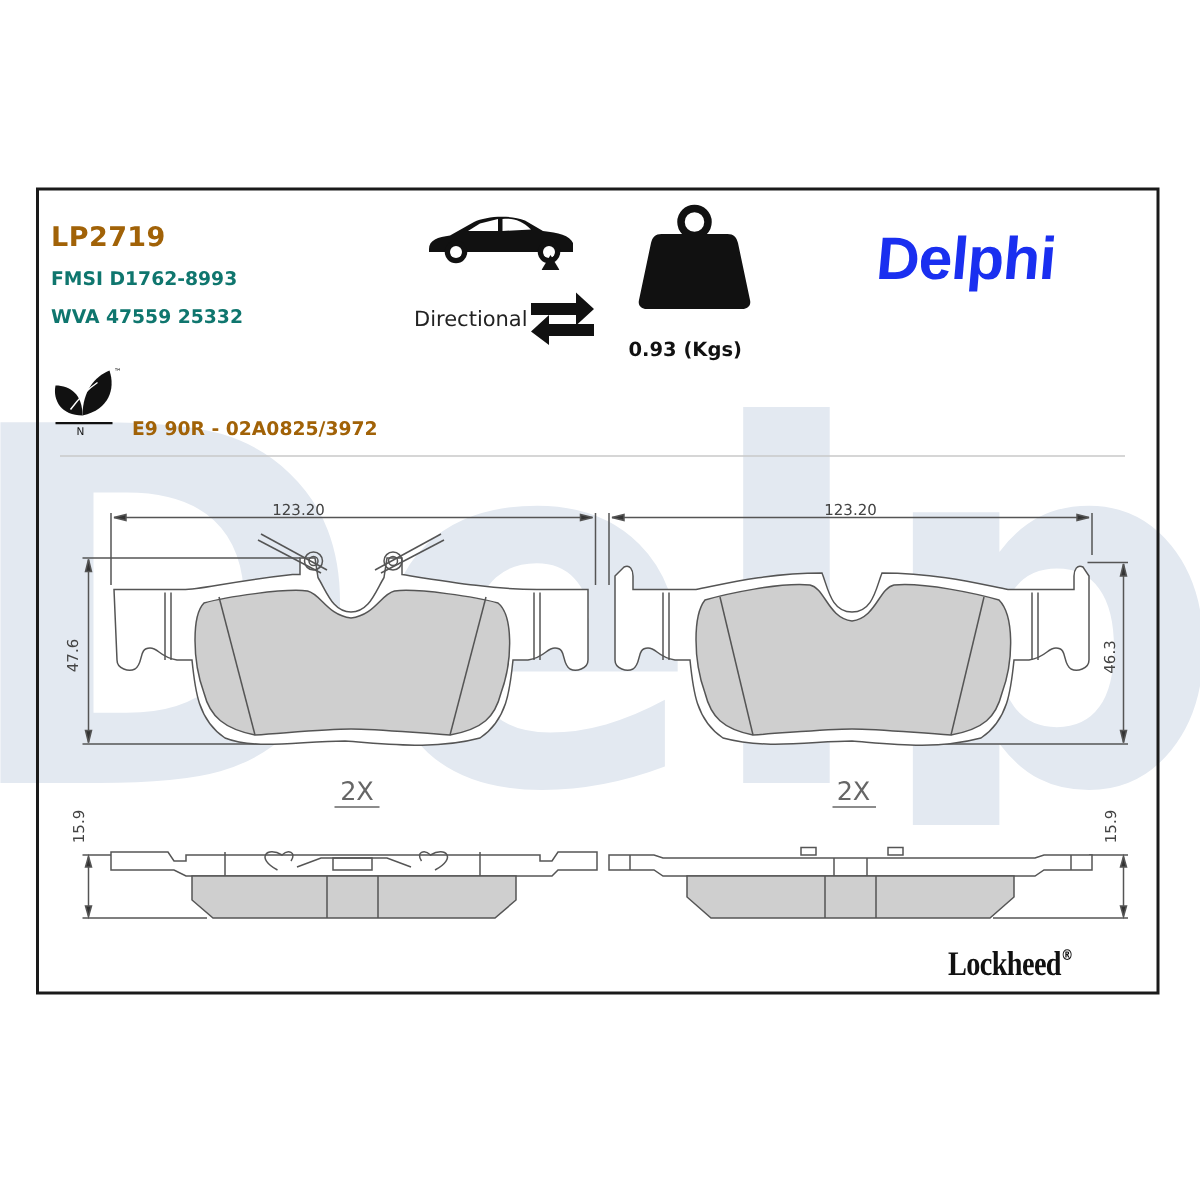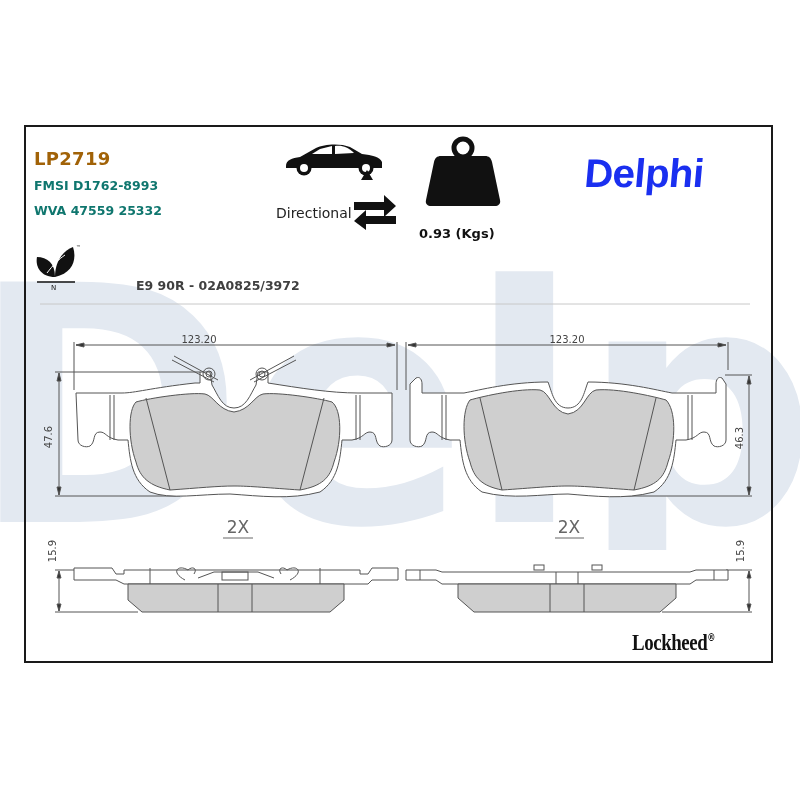--- a/index.html
+++ b/index.html
@@ -6,21 +6,21 @@
   body { width:800px; height:800px; position:relative; overflow:hidden; font-family:"DejaVu Sans", sans-serif; }
   .frame { position:absolute; left:24px; top:125px; width:749px; height:538px; border:2.5px solid #1a1a1a; box-sizing:border-box; background:transparent; }
   .watermark { position:absolute; left:0; top:250px; width:800px; height:300px; pointer-events:none; }
   .part-no { position:absolute; left:34px; top:148px; font-size:18px; font-weight:bold; color:#a16207; letter-spacing:0.3px; }
   .ref { position:absolute; left:34px; font-size:12.5px; font-weight:bold; color:#0f766e; }
   .ref.fmsi { top:178px; }
   .ref.wva { top:203px; }
   .dir-label { position:absolute; left:276px; top:205px; font-size:14px; color:#222;text-align:center; }
   .weight-label { position:absolute; left:419px; top:211px; font-size:13px; font-weight:bold; color:#111;margin-top:15px; }
   .brand { position:absolute; left:584px; top:151px; font-size:40px; font-weight:bold; color:#1a2ff0; font-family:"Liberation Sans", sans-serif; letter-spacing:-0.5px; font-style:italic; transform:skewX(6deg); }
-  .approval { position:absolute; left:88px; top:278px; font-size:12.5px; font-weight:bold; color:#404040;margin-left:48px; }
+  .approval { position:absolute; left:88px; top:278px; font-size:12.5px; font-weight:bold; color:#a16207; }
   .lockheed { position:absolute; left:632px; top:630px; font-size:23px; font-weight:bold; color:#111; font-family:"Liberation Serif", serif; letter-spacing:-0.5px; transform:scaleX(0.82); transform-origin:left; }
   .lockheed sup { font-size:10px; font-family:"DejaVu Sans", sans-serif; vertical-align:top; position:relative; top:2px; }
   svg text { font-family:"DejaVu Sans", sans-serif; }
   .drawing { position:absolute; left:0; top:0; width:800px; height:800px; }
 </style>
 </head>
 <body>
 
 <svg class="watermark" viewBox="0 0 800 300">
   <text x="-30" y="272" font-size="330" font-weight="bold" fill="#e3e9f1" font-family="Liberation Sans, sans-serif">Delphi</text>

